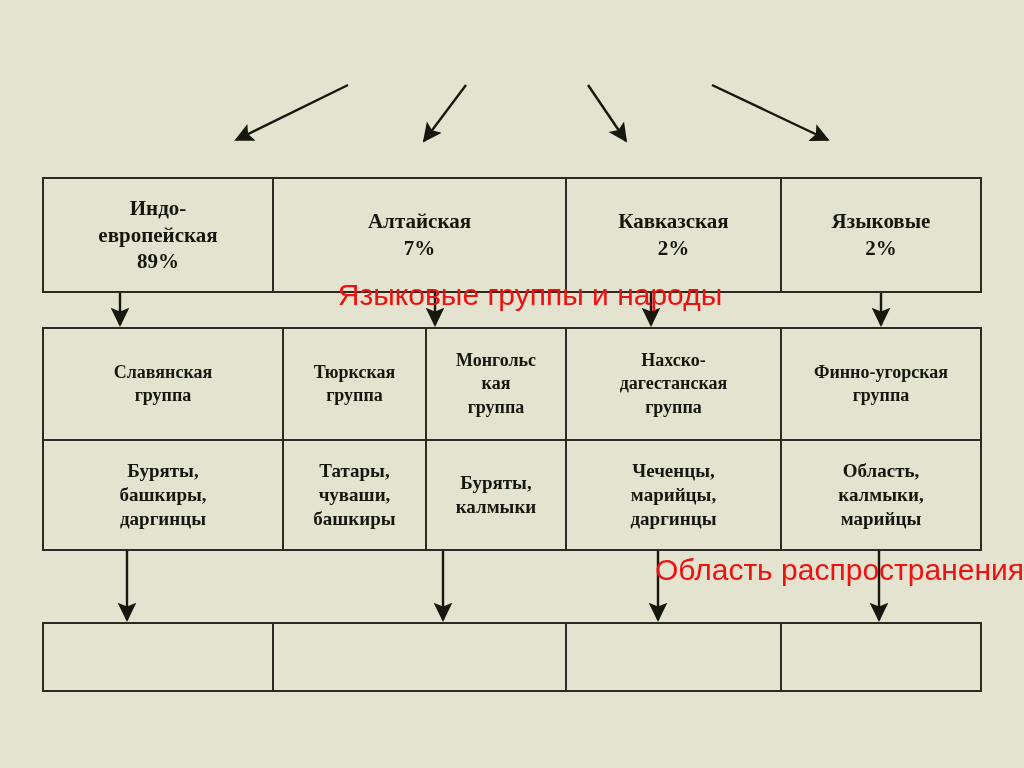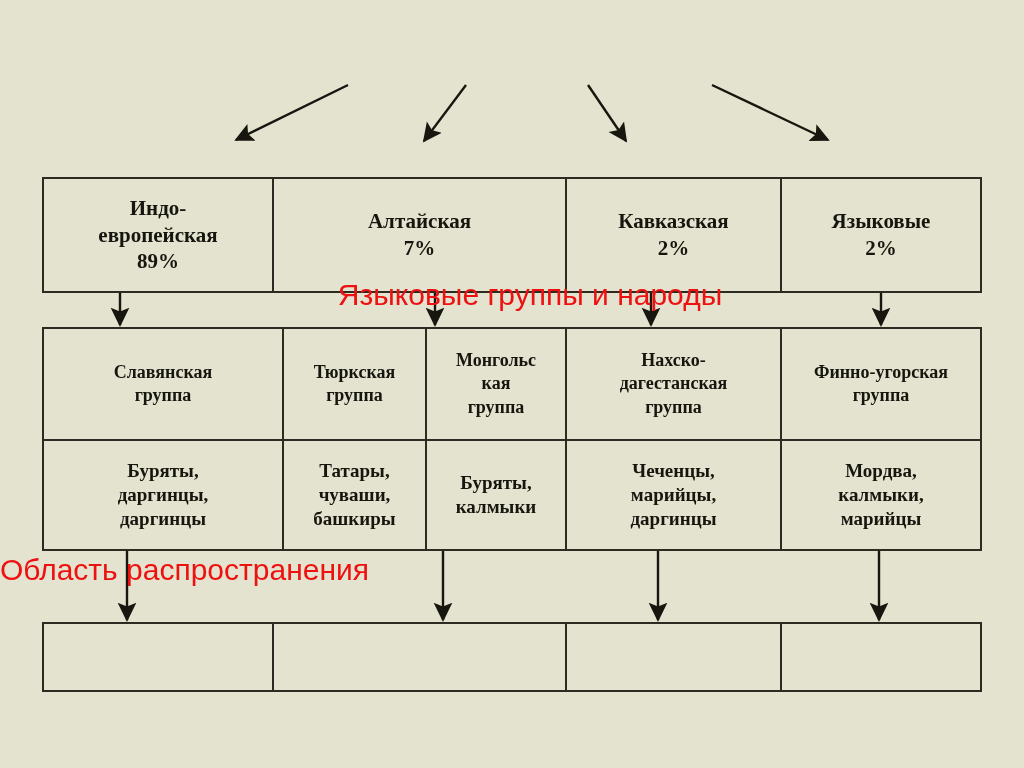--- a/index.html
+++ b/index.html
@@ -38,21 +38,21 @@
   .band-caption {
     position: absolute;
     font-family: "Liberation Sans", "DejaVu Sans", sans-serif;
     font-weight: normal;
     font-size: 30px;
     color: #ee1111;
     white-space: nowrap;
     z-index: 6;
   }
   #caption-groups { left: 18px; top: 278px; width: 1024px; text-align: center; }
-  #caption-area   { left: 0; top: 553px; width: 1024px; text-align: left; }
+  #caption-area   { left: 0; top: 553px; width: 1024px; text-align: right; }
 
   
   #arrows {
     position: absolute;
     left: 0; top: 0;
     width: 1024px; height: 768px;
     z-index: 3;
     pointer-events: none;
   }
 
@@ -193,39 +193,39 @@
           <span class="cellline">группа</span>
         </td>
         <td>
           <span class="cellline">Финно-угорская</span>
           <span class="cellline">группа</span>
         </td>
       </tr>
       <tr class="row-peoples">
         <td>
           <span class="cellline">Буряты,</span>
-          <span class="cellline">даргинцы,</span>
+          <span class="cellline">башкиры,</span>
           <span class="cellline">даргинцы</span>
         </td>
         <td>
           <span class="cellline">Татары,</span>
           <span class="cellline">чуваши,</span>
           <span class="cellline">башкиры</span>
         </td>
         <td>
           <span class="cellline">Буряты,</span>
           <span class="cellline">калмыки</span>
         </td>
         <td>
           <span class="cellline">Чеченцы,</span>
           <span class="cellline">марийцы,</span>
           <span class="cellline">даргинцы</span>
         </td>
         <td>
-          <span class="cellline">Мордва,</span>
+          <span class="cellline">Область,</span>
           <span class="cellline">калмыки,</span>
           <span class="cellline">марийцы</span>
         </td>
       </tr>
     </tbody>
   </table>
 
   <div id="caption-area" class="band-caption">Область распространения</div>
 
   <table id="table-area" class="tbl">

